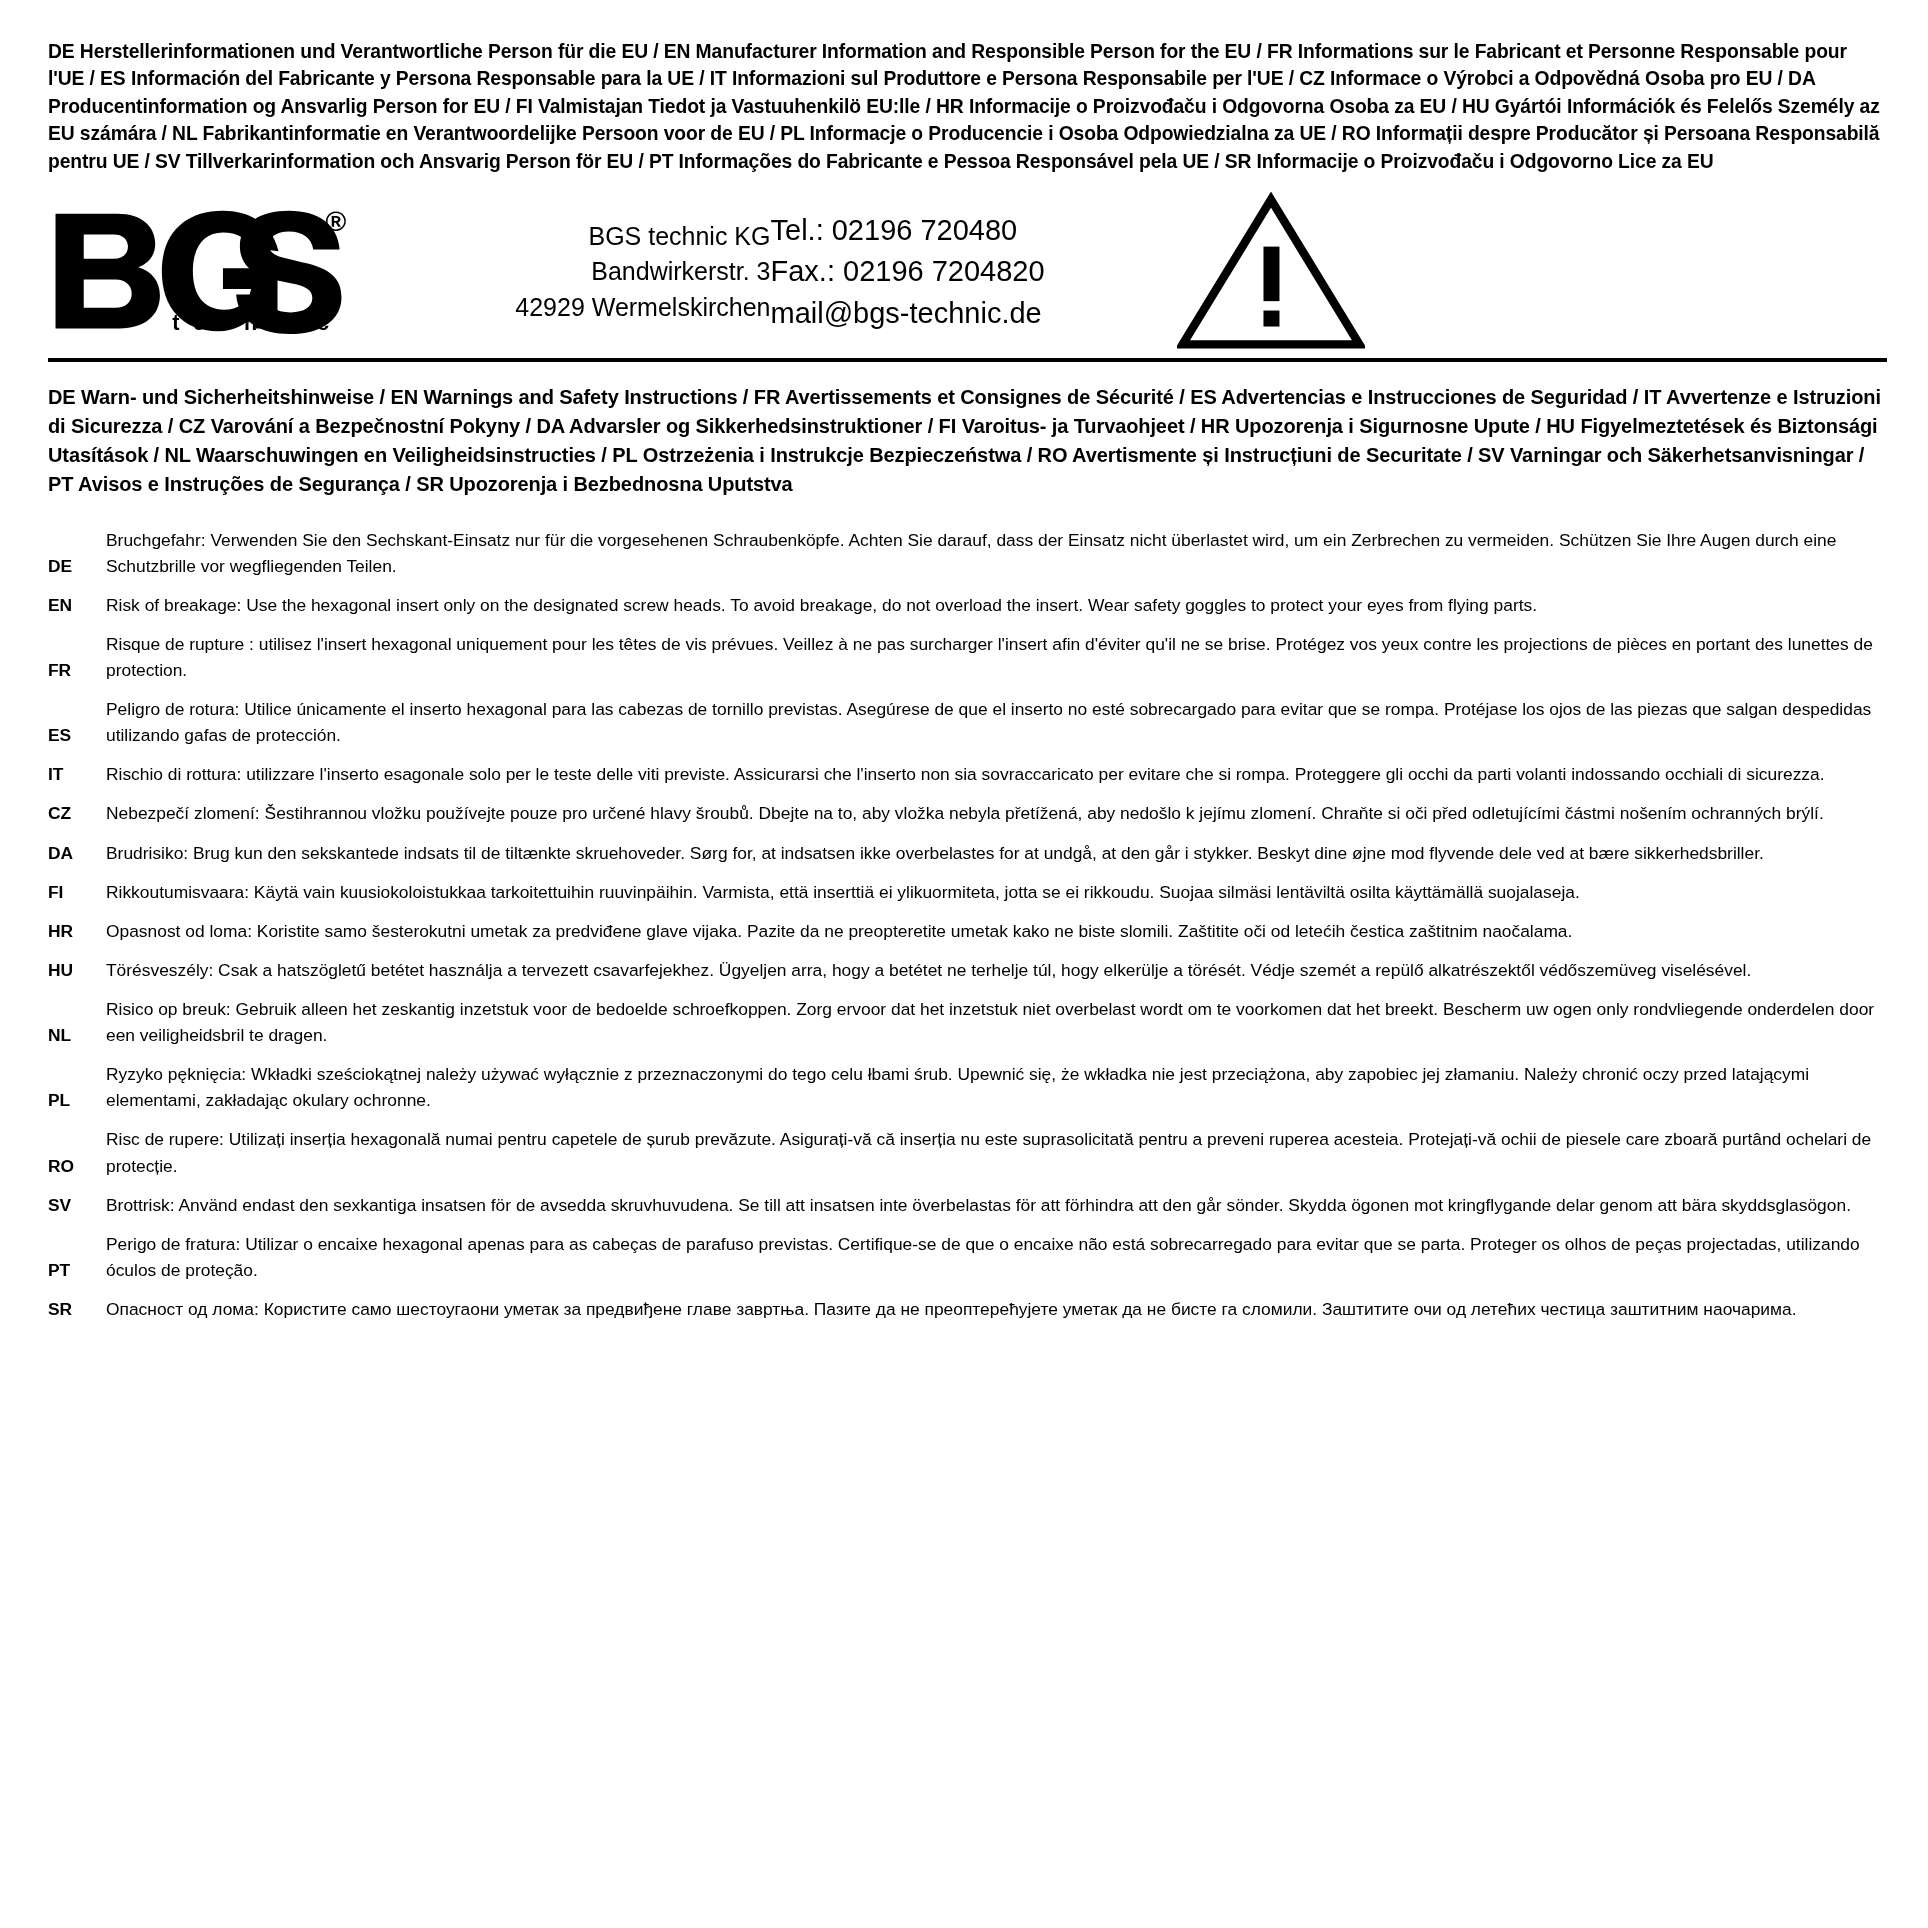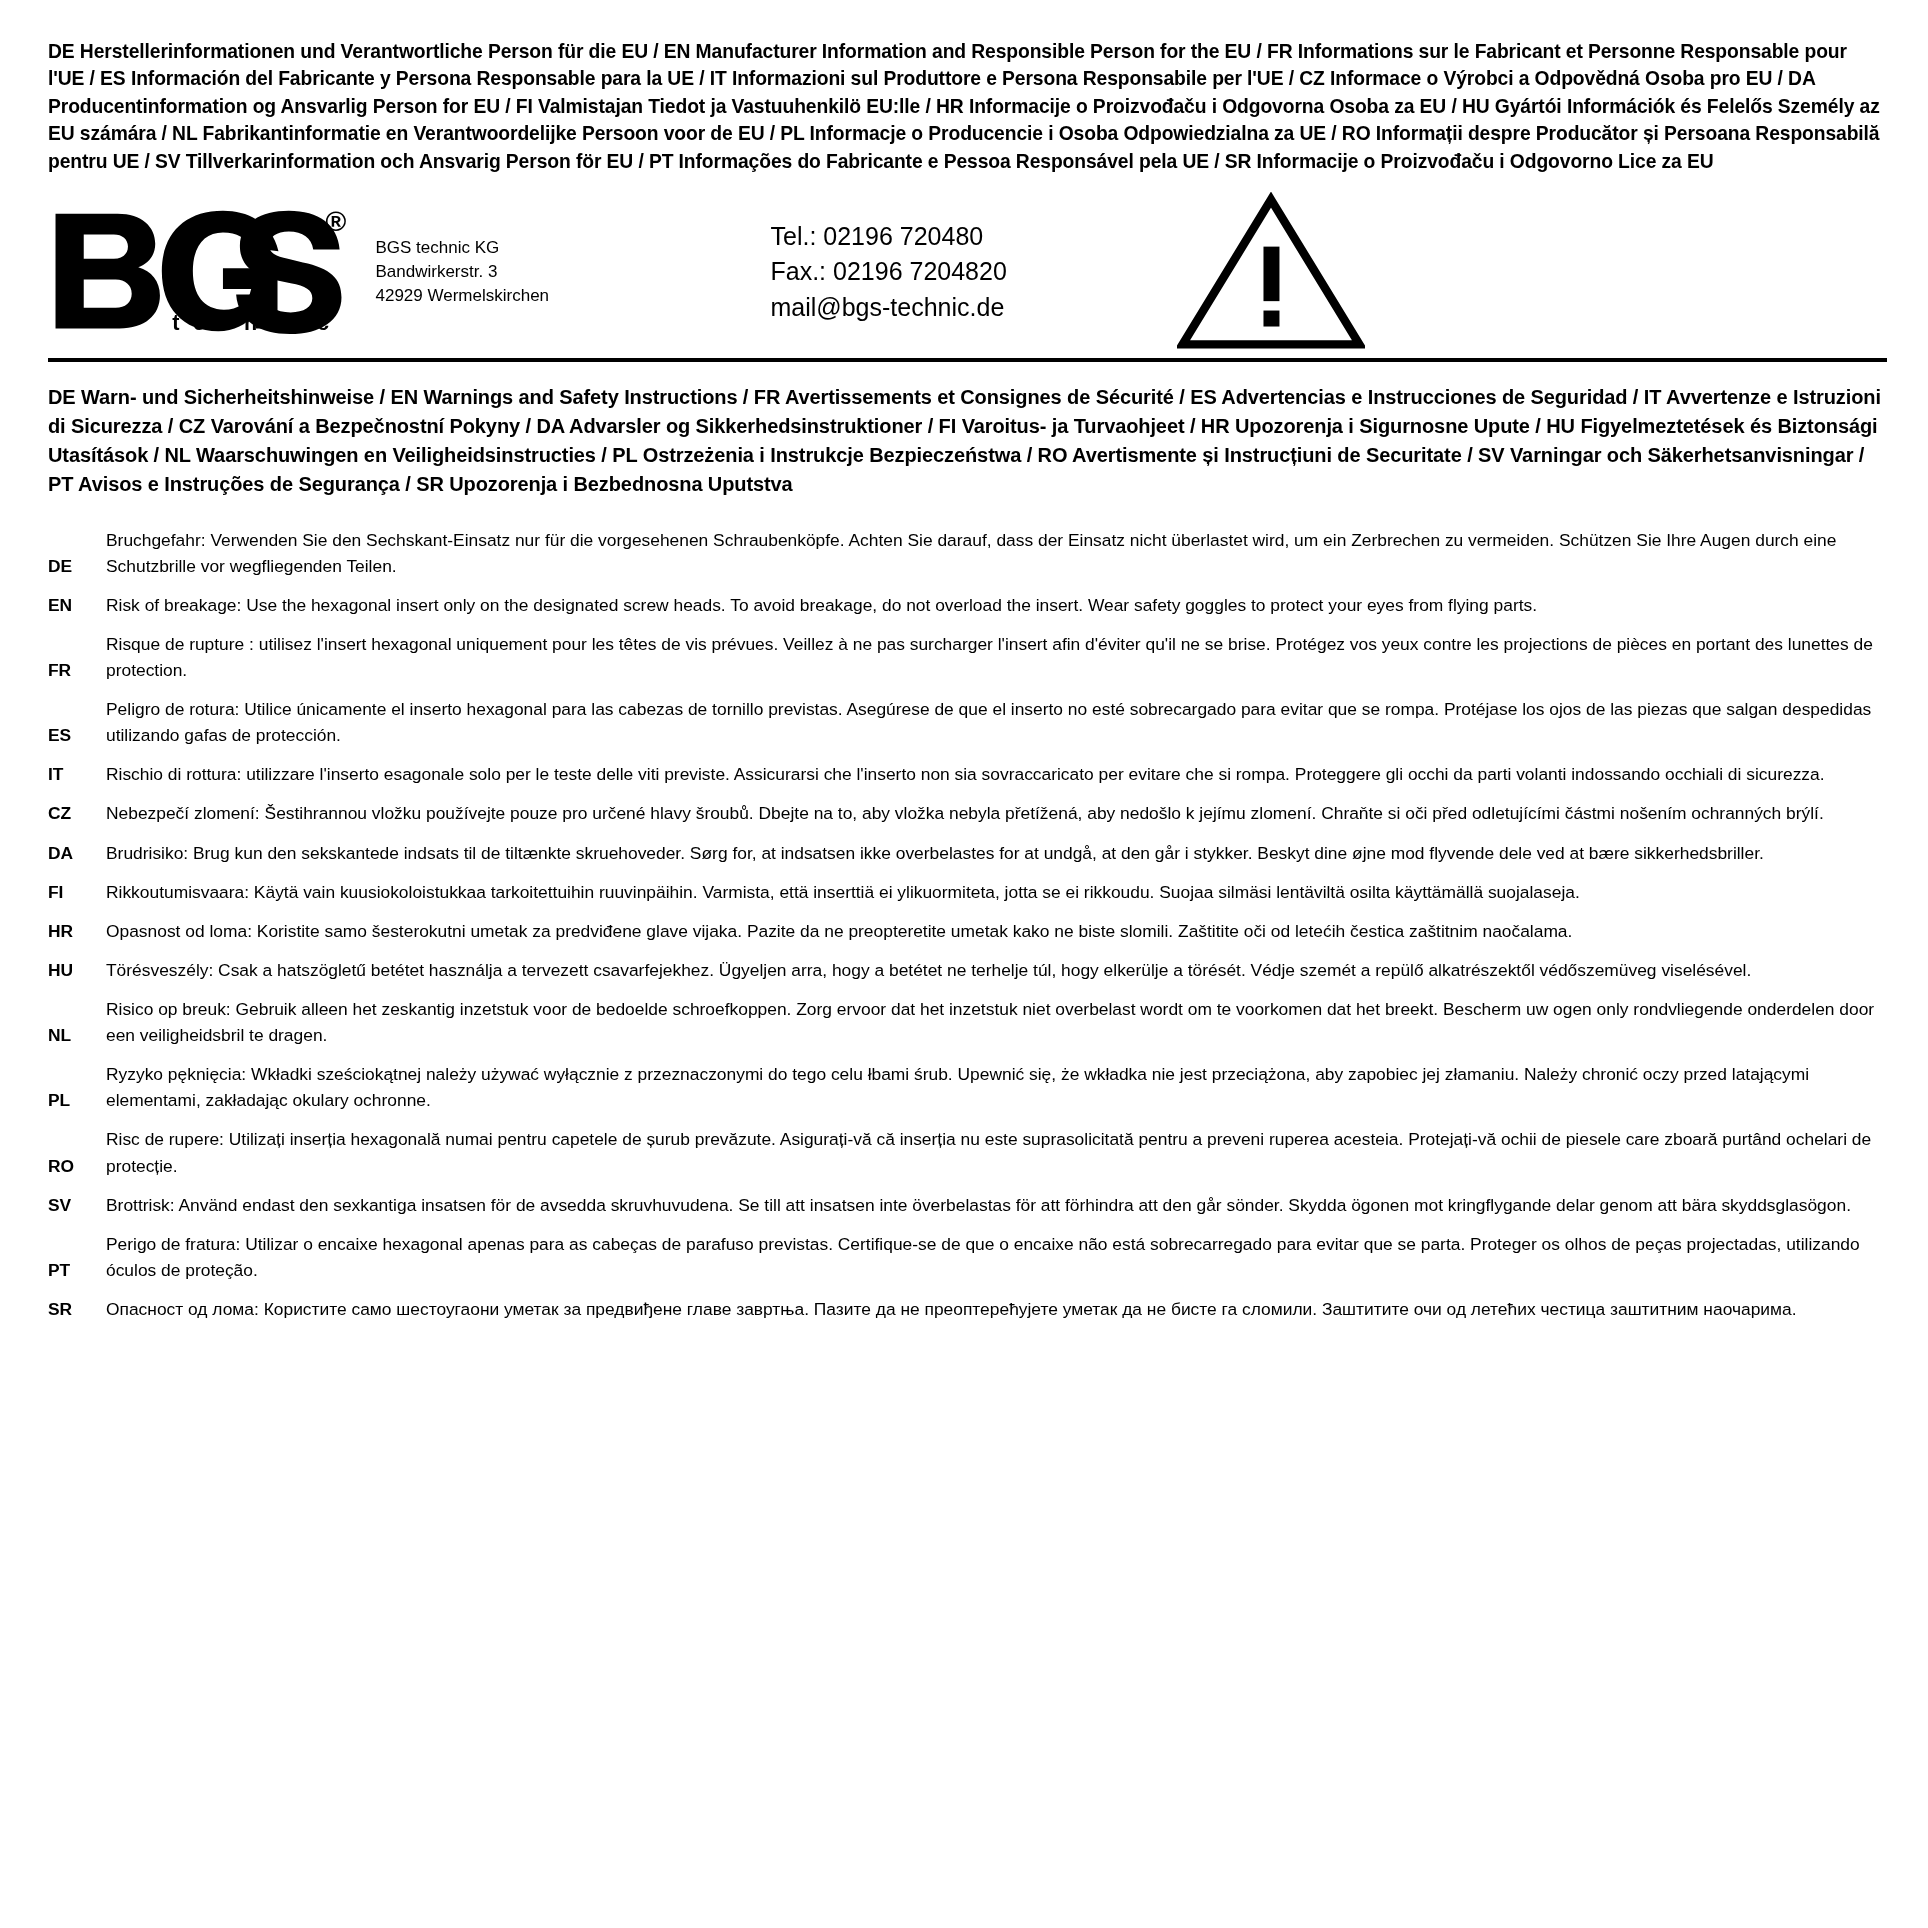--- a/index.html
+++ b/index.html
@@ -43,27 +43,28 @@
   .logo-cell {
     width: 320px;
     flex: 0 0 320px;
     position: relative;
   }
   .logo-svg {
     display: block;
   }
   .addr-cell {
     flex: 0 0 395px;
-    font-size: 17px;
+    font-size: 25px;
     line-height: 1.42;
     padding-left: 7.5px;
+    text-align: right;
   }
   .tel-cell {
     flex: 0 0 377px;
-    font-size: 25px;
+    font-size: 29px;
     line-height: 1.42;
   }
   .web-cell {
     flex: 1 1 auto;
     text-align: center;
     font-size: 29px;
     font-weight: bold;
     letter-spacing: 0.2px;
   }
   .warn-cell {

